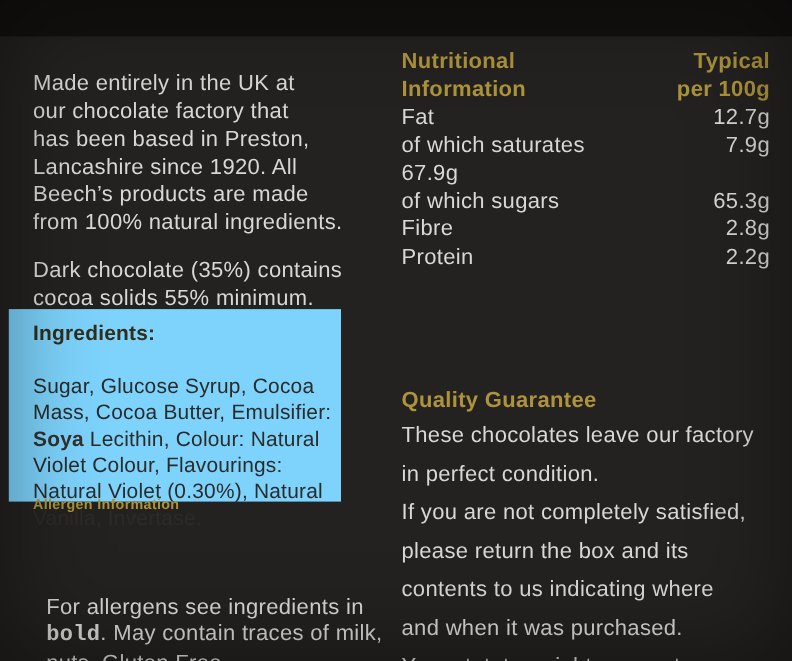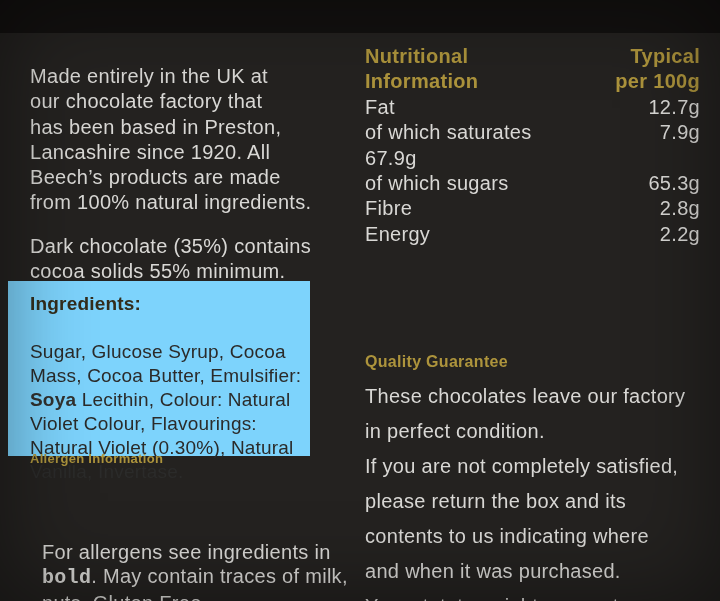--- a/index.html
+++ b/index.html
@@ -71,21 +71,21 @@
   .nutrition-header-row, .nutrition-row {
     display: flex;
     justify-content: space-between;
     align-items: flex-end;
     gap: 32px;
   }
   .nutrition-row .value { text-align: right; }
 
   .quality-heading {
     position: absolute; left: 365px; top: 353px;
-    font-size: 16px;
+    font-size: 20px;
   }
   .quality-body {
     position: absolute; left: 365px; top: 379px; width: 350px;
     line-height: 35px;
   }
 </style>
 </head>
 <body>
 
 <div class="label-photo">
@@ -142,21 +142,21 @@
     </div>
     <div class="nutrition-row">
       <div class="label">of which sugars</div>
       <div class="value pre">65.3g</div>
     </div>
     <div class="nutrition-row">
       <div class="label">Fibre</div>
       <div class="value pre">2.8g</div>
     </div>
     <div class="nutrition-row">
-      <div class="label">Energy</div>
+      <div class="label">Protein</div>
       <div class="value pre">2.2g</div>
     </div>
   </div>
 
   <h2 class="quality-heading gold" style="margin:0;">Quality Guarantee</h2>
   <p class="quality-body pre" style="margin:0;">These chocolates leave our factory
 in perfect condition.
 If you are not completely satisfied,
 please return the box and its
 contents to us indicating where

